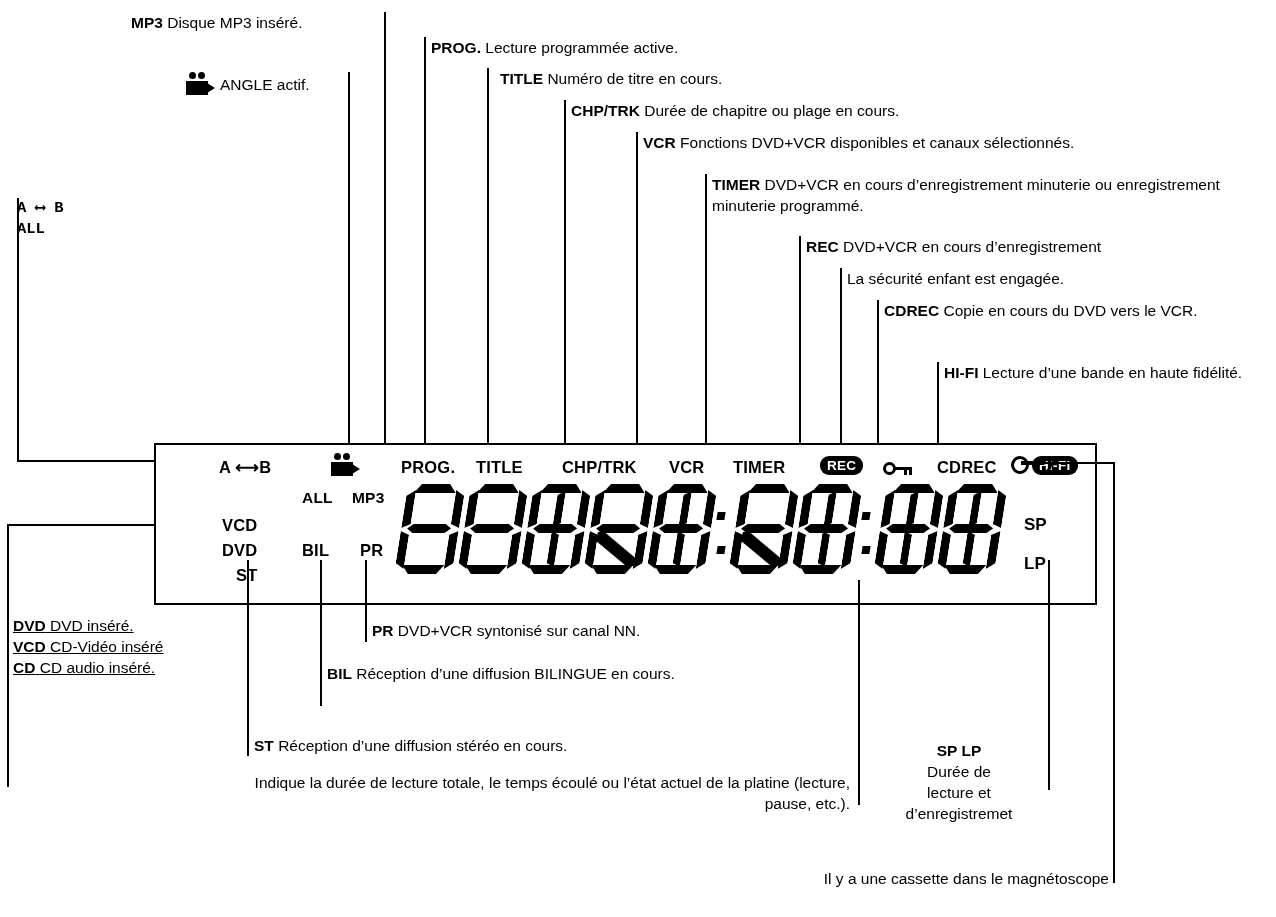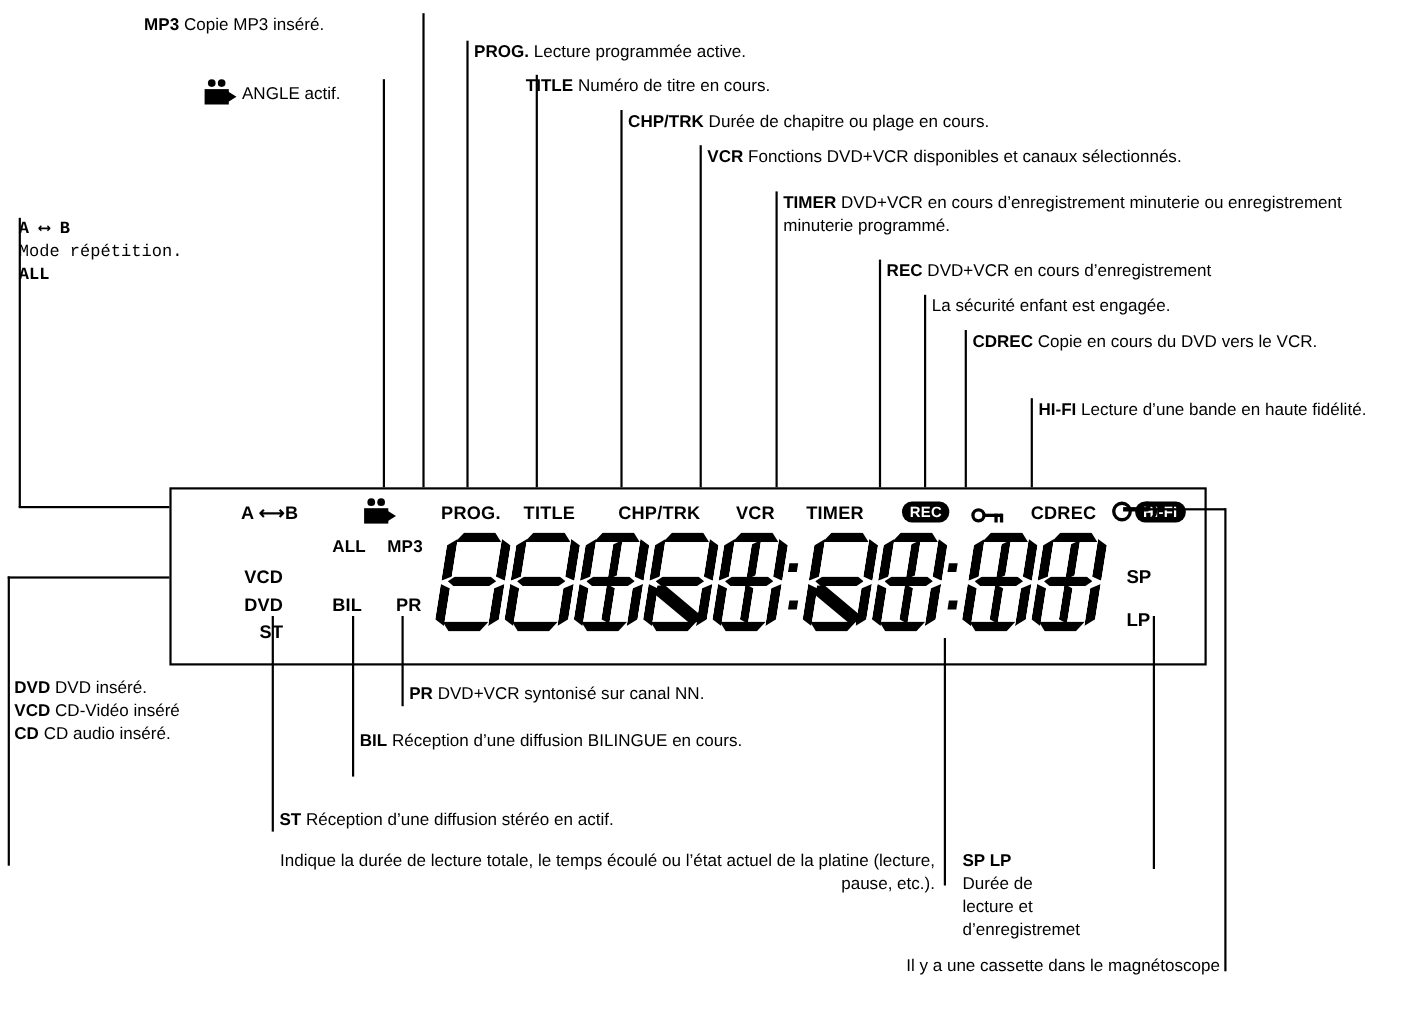--- a/index.html
+++ b/index.html
@@ -112,35 +112,35 @@
   .colon i{position:absolute;left:0;width:8px;height:8px;background:#000;transform:skewX(-9deg);}
   .colon i.t{top:28px;} .colon i.b{top:62px;}
 
   .splp{position:absolute;font-weight:bold;font-size:17px;line-height:21px;text-align:left;}
 </style>
 </head>
 <body>
 
 <div class="callout" style="left:131px;top:12px;width:360px;">
   <span class="term">MP3</span>
-  <span>Copie MP3 inséré.</span>
+  <span>Disque MP3 inséré.</span>
 </div>
 
 <div class="callout" style="left:186px;top:72px;width:280px;">
   <span class="cam" style="position:relative;display:inline-block;vertical-align:-6px;margin-right:4px;width:30px;height:24px;">
     <span class="r1"></span><span class="r2"></span><span class="body"></span><span class="lens"></span>
   </span><span>ANGLE actif.</span>
 </div>
 
 <div class="callout" style="left:431px;top:37px;width:420px;">
   <span class="term">PROG.</span>
   <span>Lecture programmée active.</span>
 </div>
 
-<div class="callout" style="left:478px;top:68px;width:420px;">
+<div class="callout" style="left:500px;top:68px;width:420px;">
   <span class="term">TITLE</span>
   <span>Numéro de titre en cours.</span>
 </div>
 
 <div class="callout" style="left:571px;top:100px;width:480px;">
   <span class="term">CHP/TRK</span>
   <span>Durée de chapitre ou plage en cours.</span>
 </div>
 
 <div class="callout" style="left:643px;top:132px;width:620px;">
@@ -167,21 +167,20 @@
   <span>Copie en cours du DVD vers le VCR.</span>
 </div>
 
 <div class="callout" style="left:944px;top:362px;width:322px;">
   <span class="term">HI-FI</span>
   <span>Lecture d’une bande en haute fidélité.</span>
 </div>
 
 <div class="callout" style="left:17px;top:198px;width:250px;font-family:Liberation Mono, monospace;">
   <div class="term">A ⟷ B</div>
-  <div>Mode répétition.</div>
   <div class="term">ALL</div>
 </div>
 
 <div class="vline" style="left:384px;top:12px;height:479px;"></div>
 
 <div class="vline" style="left:348px;top:72px;height:373px;"></div>
 
 <div class="vline" style="left:424px;top:37px;height:408px;"></div>
 
 <div class="vline" style="left:487px;top:68px;height:377px;"></div>
@@ -375,49 +374,49 @@
 
 <div class="vline" style="left:365px;top:560px;height:82px;"></div>
 
 <div class="vline" style="left:858px;top:580px;height:225px;"></div>
 
 <div class="vline" style="left:1048px;top:560px;height:230px;"></div>
 
 <div class="hline" style="left:1043px;top:462px;width:71px;"></div>
 <div class="vline" style="left:1113px;top:462px;height:421px;"></div>
 
-<div class="callout" style="left:13px;top:615px;width:210px;">
+<div class="callout" style="left:13px;top:615px;width:210px;text-decoration:underline;">
   <div><span class="term">DVD</span>
        <span>DVD inséré.</span></div>
   <div><span class="term">VCD</span>
        <span>CD-Vidéo inséré</span></div>
   <div><span class="term">CD</span>
        <span>CD audio inséré.</span></div>
 </div>
 
 <div class="callout" style="left:372px;top:620px;width:430px;">
   <span class="term">PR</span>
   <span>DVD+VCR syntonisé sur canal NN.</span>
 </div>
 
 <div class="callout" style="left:327px;top:663px;width:400px;">
   <span class="term">BIL</span>
   <span>Réception d’une diffusion BILINGUE en cours.</span>
 </div>
 
 <div class="callout" style="left:254px;top:735px;width:460px;">
   <span class="term">ST</span>
-  <span>Réception d’une diffusion stéréo en actif.</span>
+  <span>Réception d’une diffusion stéréo en cours.</span>
 </div>
 
 <div class="callout ralign" style="left:218px;top:772px;width:632px;">
   <span>Indique la durée de lecture totale, le temps écoulé ou l’état actuel de la platine (lecture, pause, etc.).</span>
 </div>
 
-<div class="callout" style="left:875px;top:772px;width:168px;">
+<div class="callout" style="left:875px;top:740px;width:168px;text-align:center;">
   <div class="term">SP LP</div>
   <div>Durée de</div>
   <div>lecture et</div>
   <div>d’enregistremet</div>
 </div>
 
 <div class="callout ralign" style="left:713px;top:868px;width:396px;">
   <span>Il y a une cassette dans le magnétoscope</span>
 </div>
 

